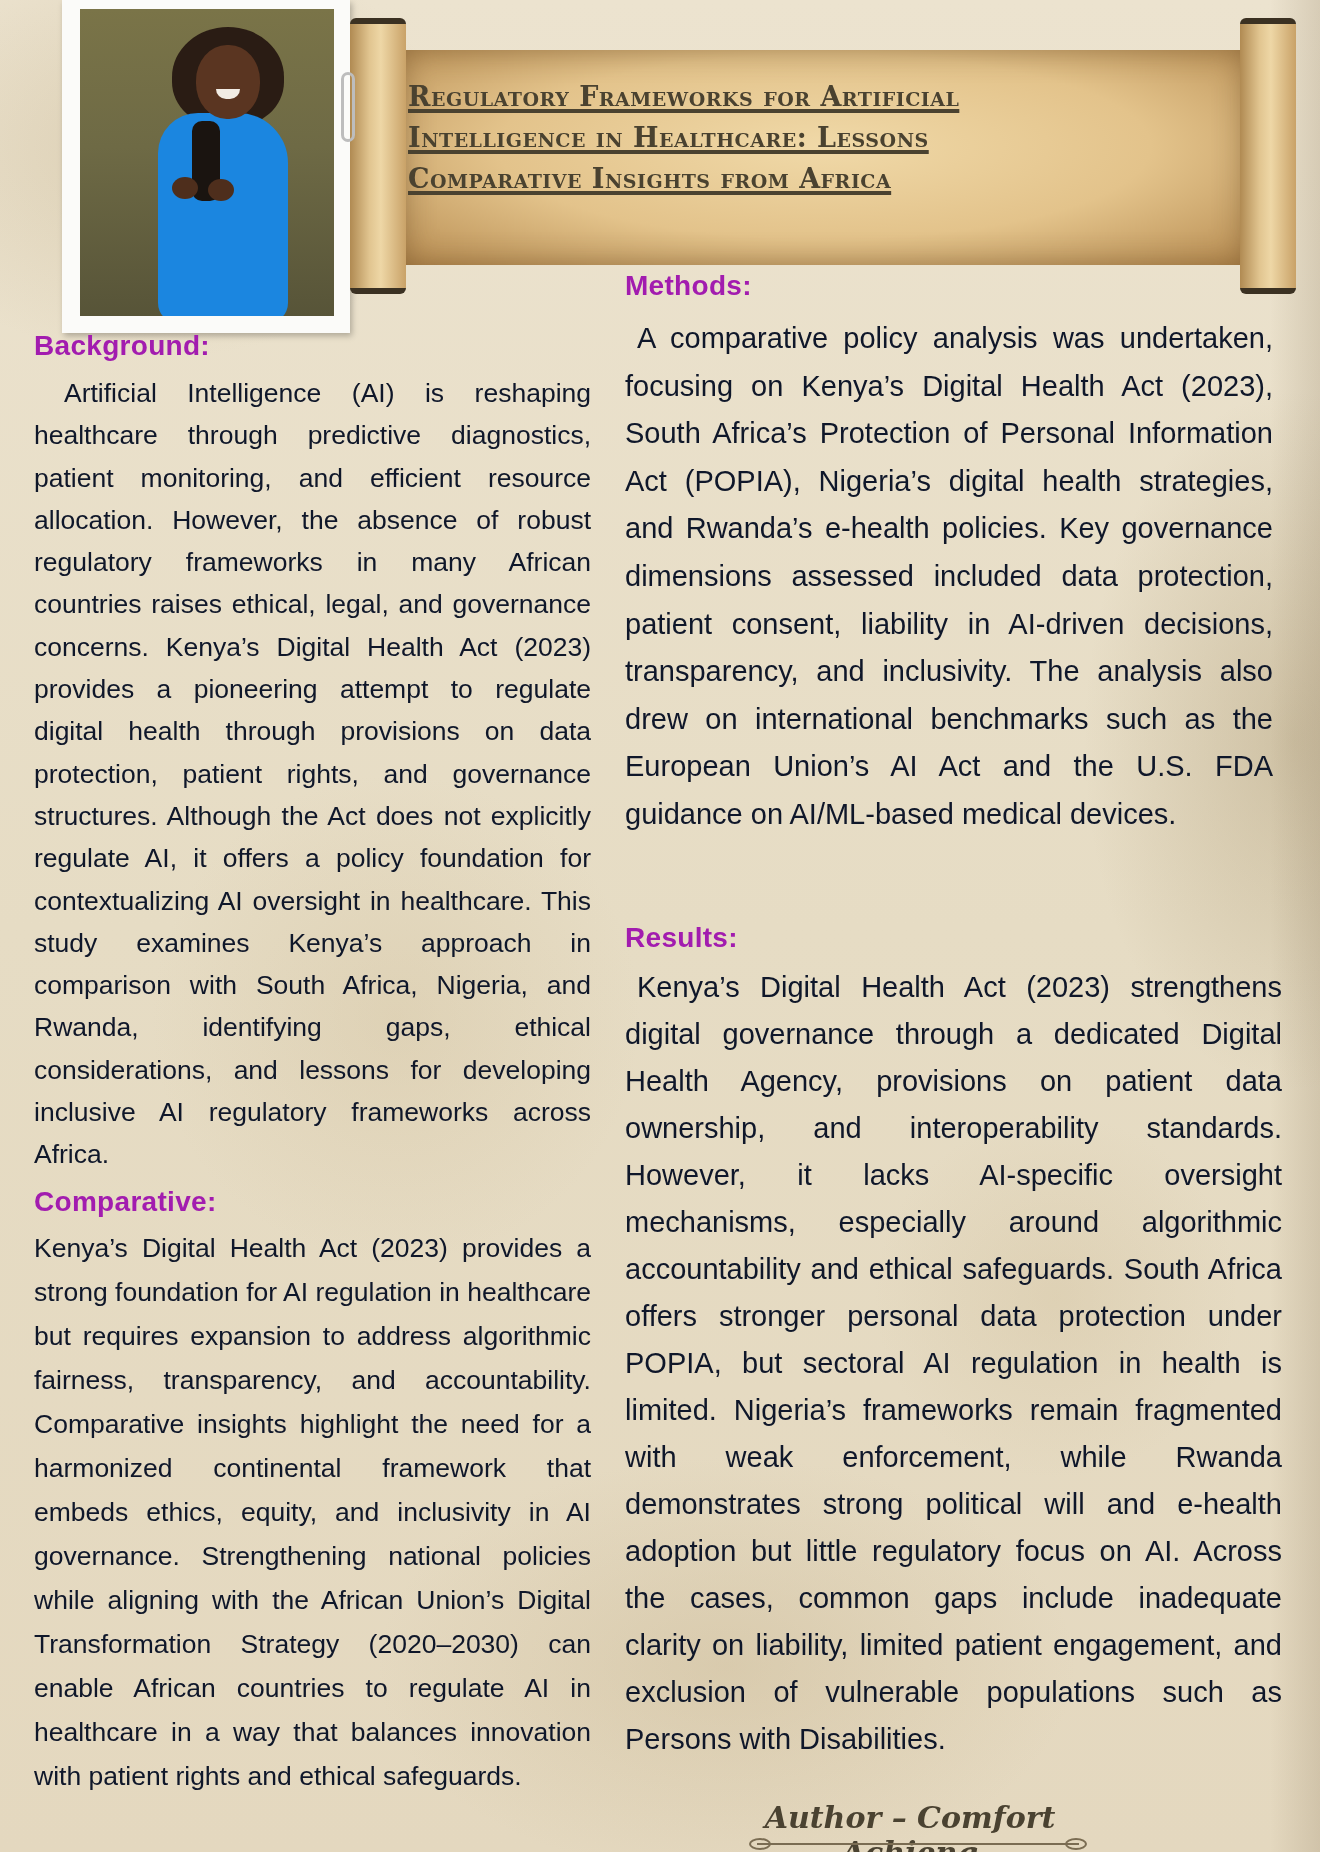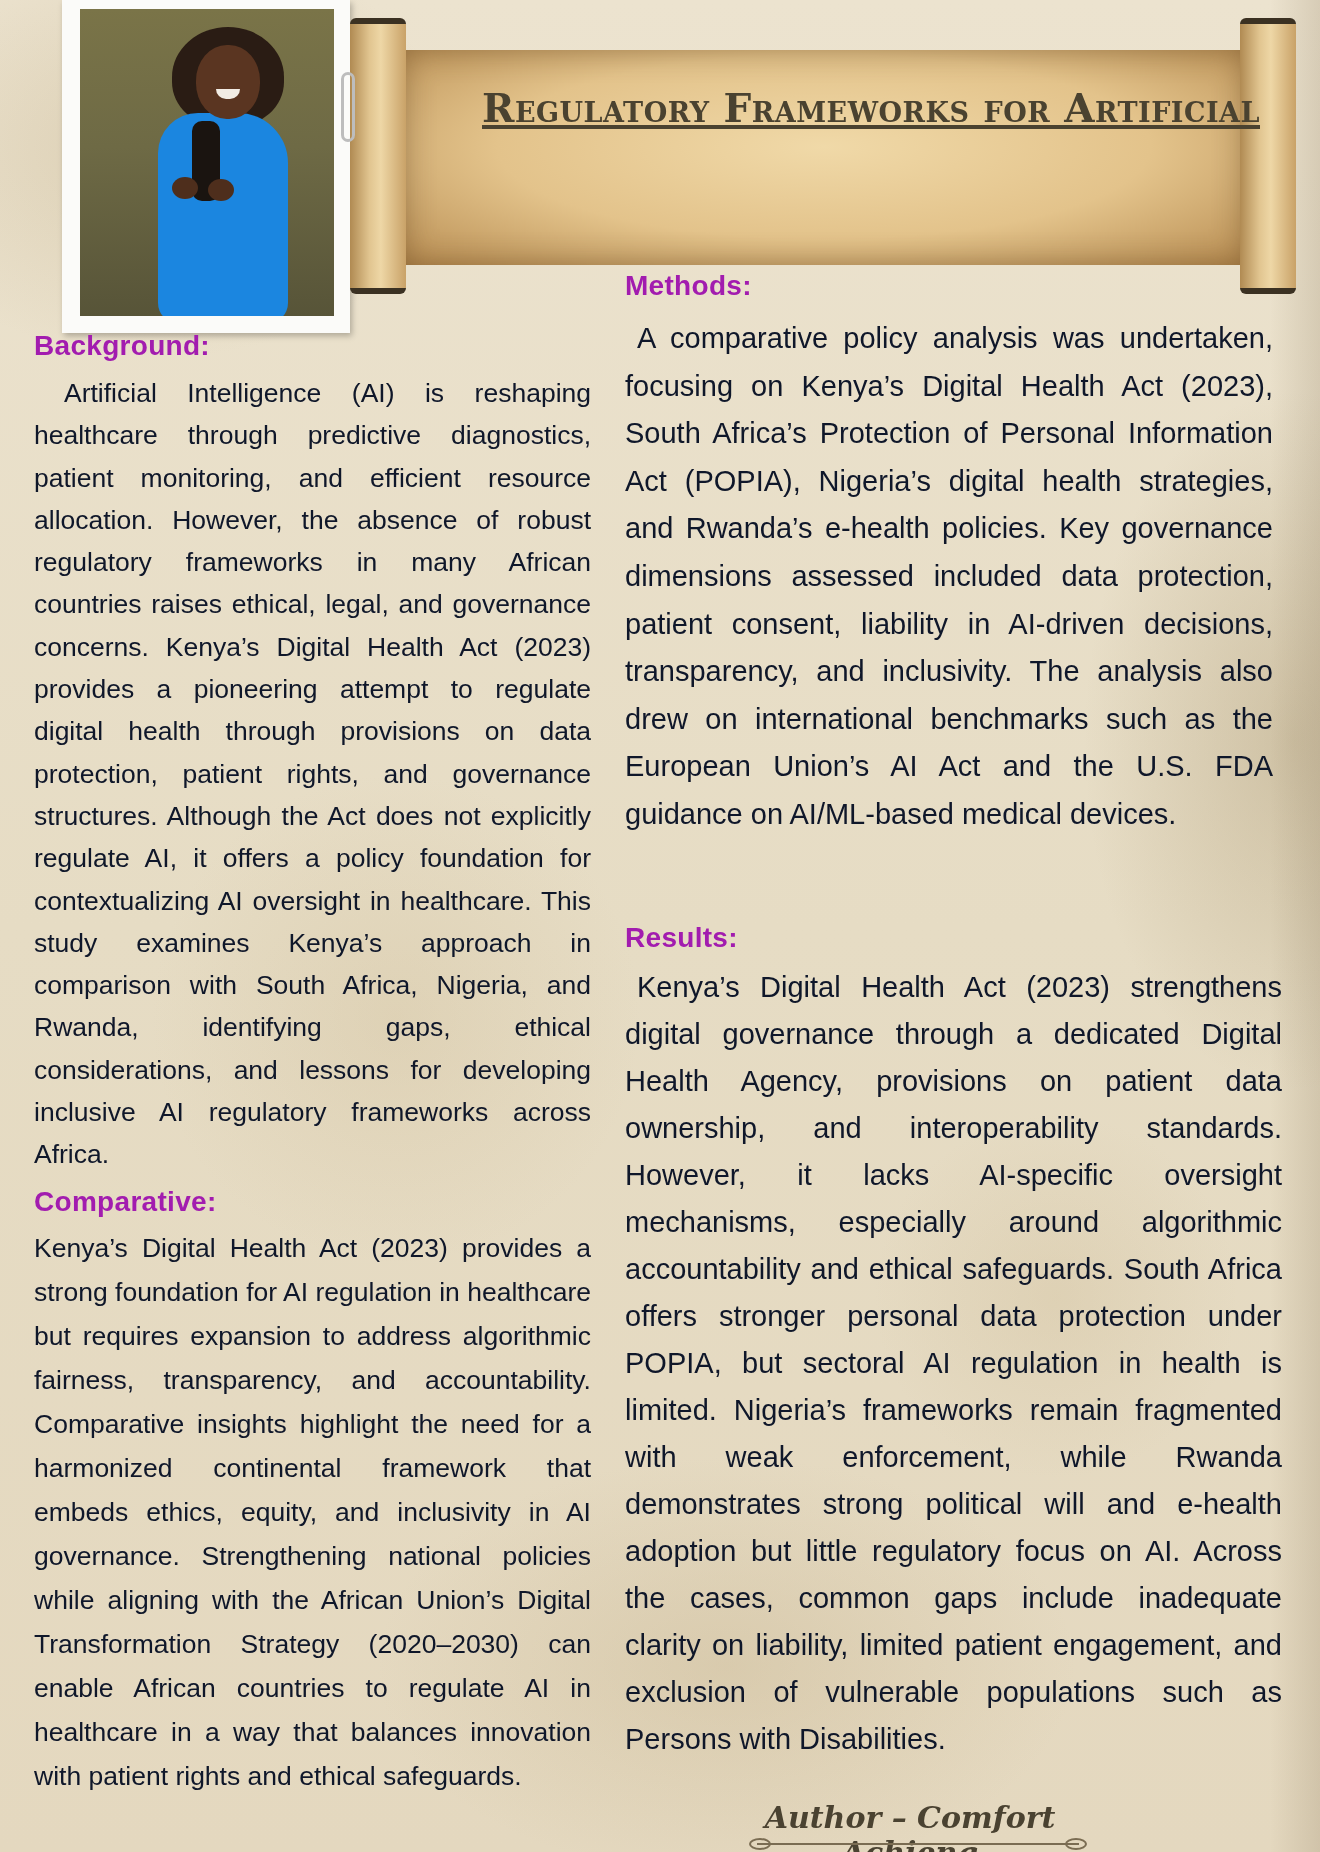--- a/index.html
+++ b/index.html
@@ -50,23 +50,23 @@
   }
   .scroll-roll.left { left:350px; }
   .scroll-roll.right { left:1240px; }
   .scroll-body {
     position:absolute; left:404px; top:50px; width:840px; height:215px;
     background:radial-gradient(ellipse at 50% 45%, #f0d9a8 0%, #e3c38b 55%, #b88d52 100%);
     box-shadow: inset 0 0 30px rgba(90,60,25,0.45);
   }
   .title {
     position:absolute; left:404px; top:72px; width:840px;
-    text-align:right; margin:16px;
+    text-align:left; margin:4px;
     font-family:"DejaVu Serif", serif; font-weight:bold; font-variant:small-caps;
-    font-size:39px; line-height:41px; letter-spacing:0.5px;
+    font-size:27px; line-height:41px; letter-spacing:0.5px;
     color:#4a4230; text-decoration:underline; text-decoration-thickness:4px; text-underline-offset:3px;
   }
   .title span { display:block; }
   
   .section-heading {
     position:absolute; margin:0;
     font-family:"Liberation Sans", sans-serif; font-weight:bold;
     font-size:28px; color:#a21caf; letter-spacing:0.3px;
   }
   .body-text {
@@ -119,20 +119,22 @@
   </div>
 </div>
 
 <div class="scroll-body"></div>
 <div class="scroll-roll left"></div>
 <div class="scroll-roll right"></div>
 <div class="paperclip"></div>
 
 <h1 class="title">
   <span>Regulatory Frameworks for Artificial</span>
+  <span>Intelligence in Healthcare: Lessons</span>
+  <span>Comparative Insights from Africa</span>
 </h1>
 
 <h2 id="bg-head" class="section-heading left-col">Background:</h2>
 <p id="bg-text" class="body-text left-col"><span class="indent"></span><span>Artificial Intelligence (AI) is reshaping healthcare through predictive diagnostics, patient monitoring, and efficient resource allocation. However, the absence of robust regulatory frameworks in many African countries raises ethical, legal, and governance concerns. Kenya’s Digital Health Act (2023) provides a pioneering attempt to regulate digital health through provisions on data protection, patient rights, and governance structures. Although the Act does not explicitly regulate AI, it offers a policy foundation for contextualizing AI oversight in healthcare. This study examines Kenya’s approach in comparison with South Africa, Nigeria, and Rwanda, identifying gaps, ethical considerations, and lessons for developing inclusive AI regulatory frameworks across Africa.</span></p>
 
 <h2 id="concl-head" class="section-heading left-col">Comparative:</h2>
 <p id="concl-text" class="body-text left-col">Kenya’s Digital Health Act (2023) provides a strong foundation for AI regulation in healthcare but requires expansion to address algorithmic fairness, transparency, and accountability. Comparative insights highlight the need for a harmonized continental framework that embeds ethics, equity, and inclusivity in AI governance. Strengthening national policies while aligning with the African Union’s Digital Transformation Strategy (2020–2030) can enable African countries to regulate AI in healthcare in a way that balances innovation with patient rights and ethical safeguards.</p>
 
 <h2 id="meth-head" class="section-heading right-col">Methods:</h2>
 <p id="meth-text" class="body-text right-col"><span class="indent-sm"></span><span>A comparative policy analysis was undertaken, focusing on Kenya’s Digital Health Act (2023), South Africa’s Protection of Personal Information Act (POPIA), Nigeria’s digital health strategies, and Rwanda’s e-health policies. Key governance dimensions assessed included data protection, patient consent, liability in AI-driven decisions, transparency, and inclusivity. The analysis also drew on international benchmarks such as the European Union’s AI Act and the U.S. FDA guidance on AI/ML-based medical devices.</span></p>

